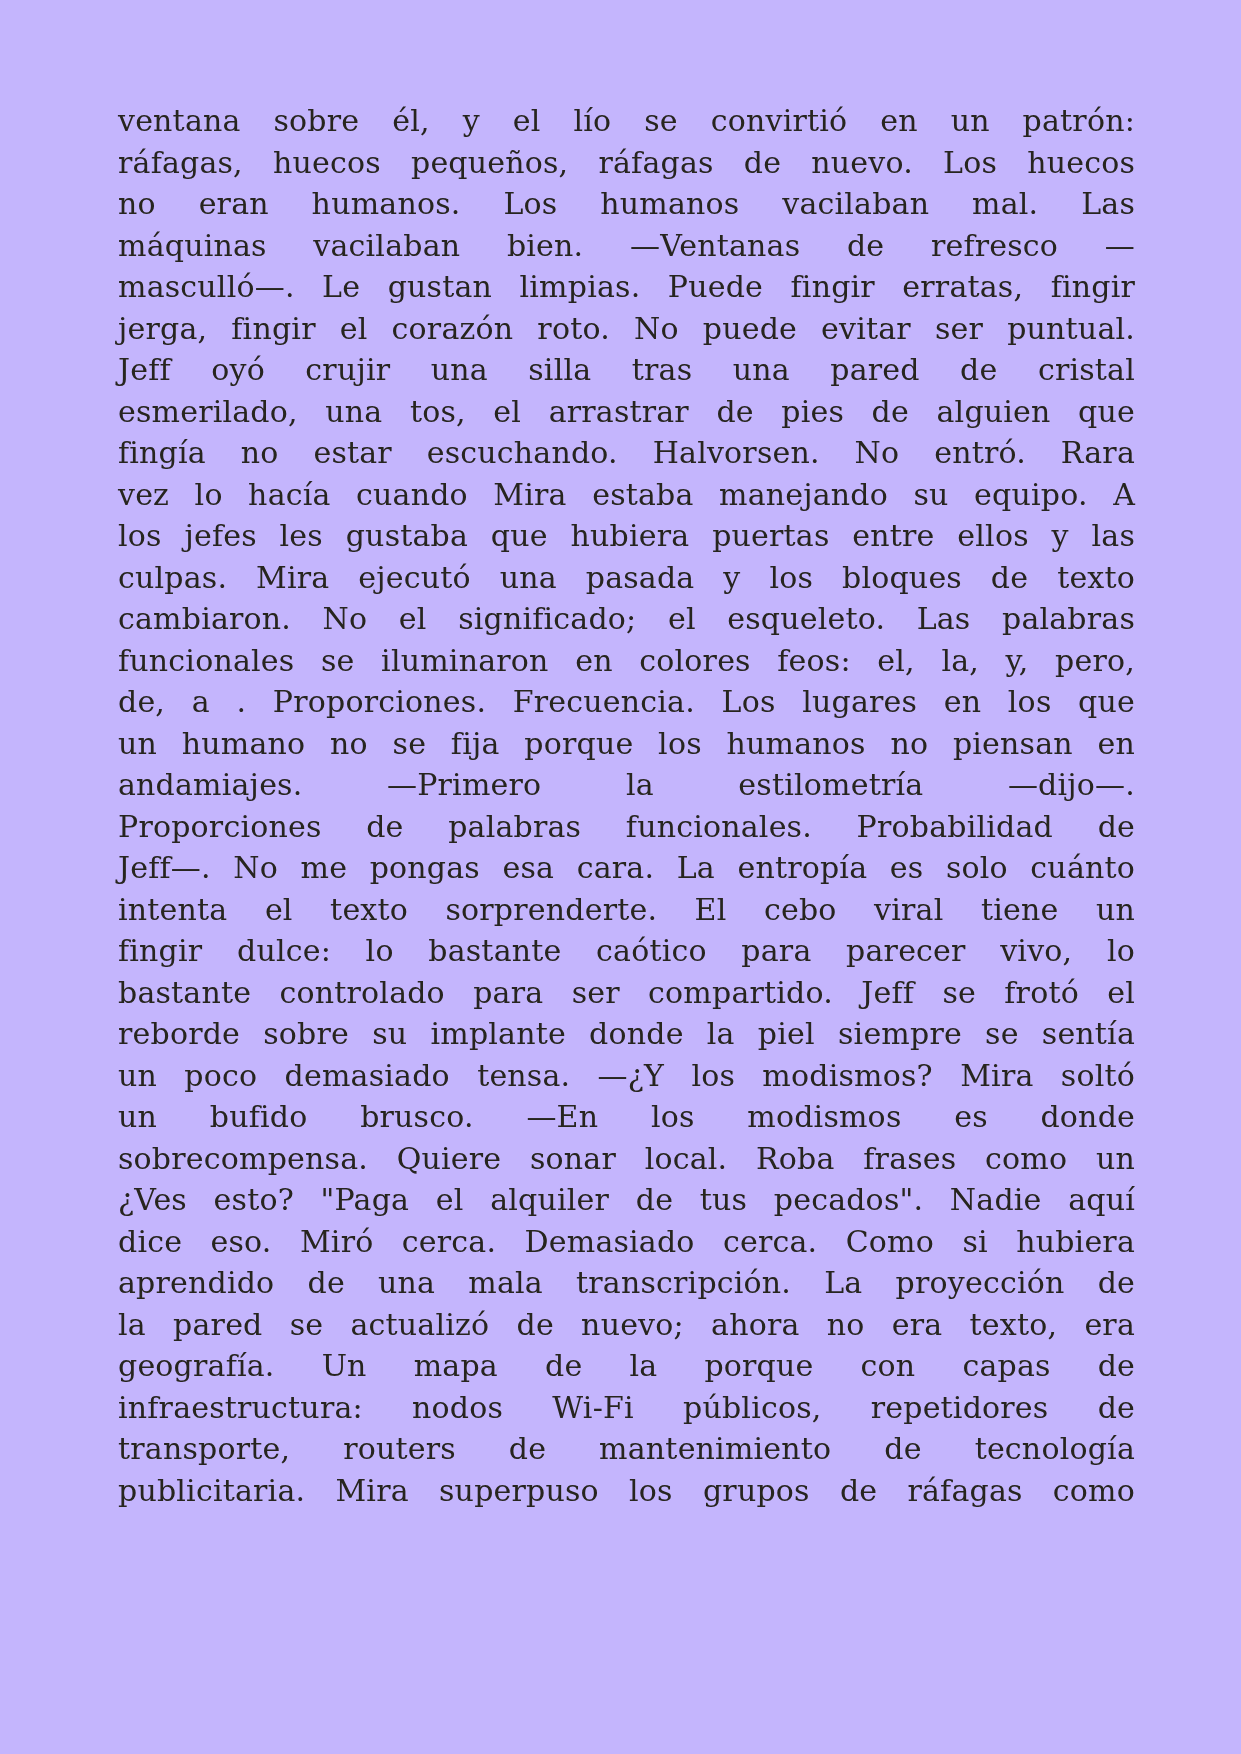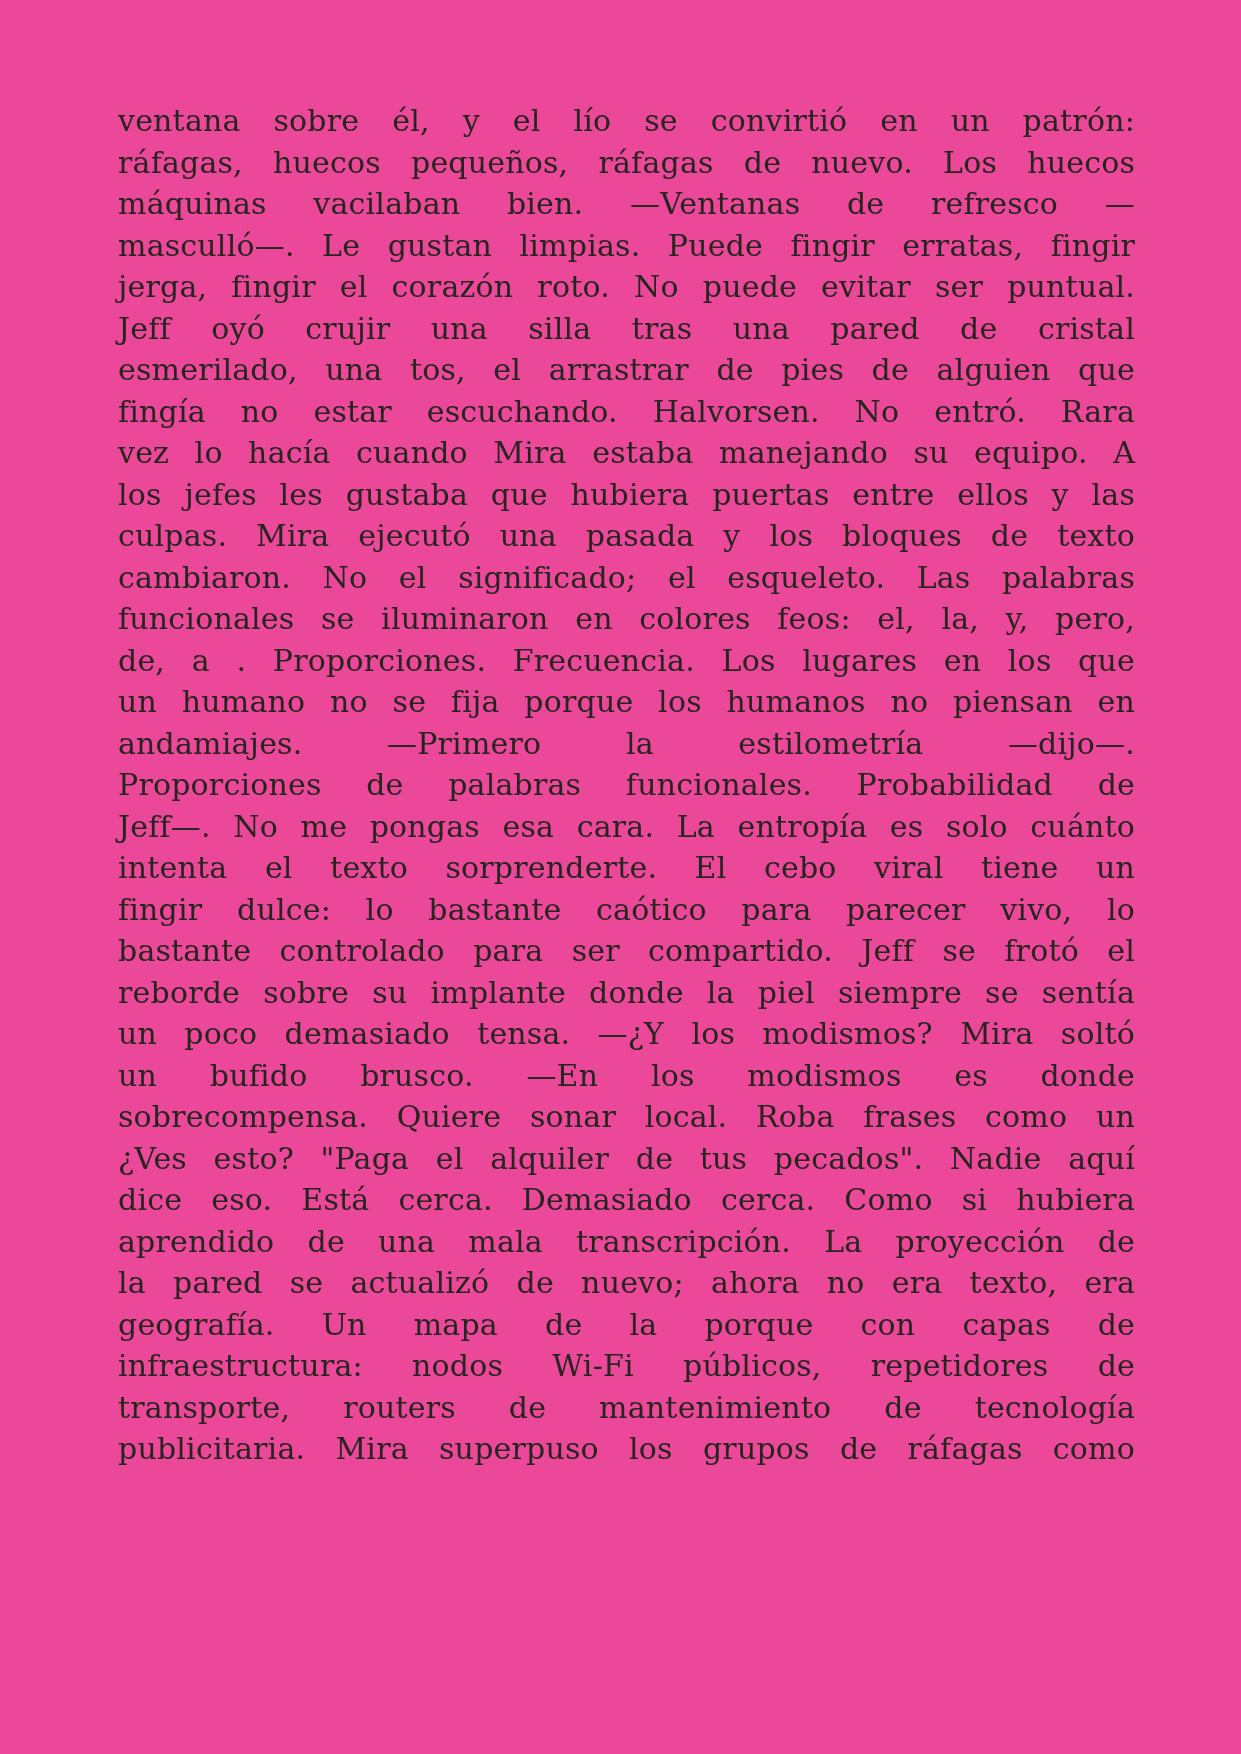--- a/index.html
+++ b/index.html
@@ -12,21 +12,21 @@
     background: #d9c39a;
     overflow: hidden;
     font-family: "DejaVu Serif", serif;
   }
   .page {
     position: absolute;
     left: 0;
     top: 0;
     width: 1241px;
     height: 1754px;
-    background: #ec4899;
+    background: #c4b5fd;
   }
   .text-block {
     position: absolute;
     left: 118px;
     top: 100px;
     width: 1017px;
     color: #27251f;
     font-size: 30px;
     line-height: 41.5px;
     letter-spacing: 0.2px;
@@ -39,20 +39,21 @@
     overflow: visible;
   }
 </style>
 </head>
 <body>
 
 <div class="page">
   <div class="text-block">
     <div class="line">ventana sobre él, y el lío se convirtió en un patrón:</div>
     <div class="line">ráfagas, huecos pequeños, ráfagas de nuevo. Los huecos</div>
+    <div class="line">no eran humanos. Los humanos vacilaban mal. Las</div>
     <div class="line">máquinas vacilaban bien. —Ventanas de refresco —</div>
     <div class="line">masculló—. Le gustan limpias. Puede fingir erratas, fingir</div>
     <div class="line">jerga, fingir el corazón roto. No puede evitar ser puntual.</div>
     <div class="line">Jeff oyó crujir una silla tras una pared de cristal</div>
     <div class="line">esmerilado, una tos, el arrastrar de pies de alguien que</div>
     <div class="line">fingía no estar escuchando. Halvorsen. No entró. Rara</div>
     <div class="line">vez lo hacía cuando Mira estaba manejando su equipo. A</div>
     <div class="line">los jefes les gustaba que hubiera puertas entre ellos y las</div>
     <div class="line">culpas. Mira ejecutó una pasada y los bloques de texto</div>
     <div class="line">cambiaron. No el significado; el esqueleto. Las palabras</div>
@@ -63,21 +64,21 @@
     <div class="line">Proporciones de palabras funcionales. Probabilidad de</div>
     <div class="line">Jeff—. No me pongas esa cara. La entropía es solo cuánto</div>
     <div class="line">intenta el texto sorprenderte. El cebo viral tiene un</div>
     <div class="line">fingir dulce: lo bastante caótico para parecer vivo, lo</div>
     <div class="line">bastante controlado para ser compartido. Jeff se frotó el</div>
     <div class="line">reborde sobre su implante donde la piel siempre se sentía</div>
     <div class="line">un poco demasiado tensa. —¿Y los modismos? Mira soltó</div>
     <div class="line">un bufido brusco. —En los modismos es donde</div>
     <div class="line">sobrecompensa. Quiere sonar local. Roba frases como un</div>
     <div class="line">¿Ves esto? "Paga el alquiler de tus pecados". Nadie aquí</div>
-    <div class="line">dice eso. Está cerca. Demasiado cerca. Como si hubiera</div>
+    <div class="line">dice eso. Miró cerca. Demasiado cerca. Como si hubiera</div>
     <div class="line">aprendido de una mala transcripción. La proyección de</div>
     <div class="line">la pared se actualizó de nuevo; ahora no era texto, era</div>
     <div class="line">geografía. Un mapa de la porque con capas de</div>
     <div class="line">infraestructura: nodos Wi-Fi públicos, repetidores de</div>
     <div class="line">transporte, routers de mantenimiento de tecnología</div>
     <div class="line">publicitaria. Mira superpuso los grupos de ráfagas como</div>
   </div>
 </div>
 
 </body></html>

